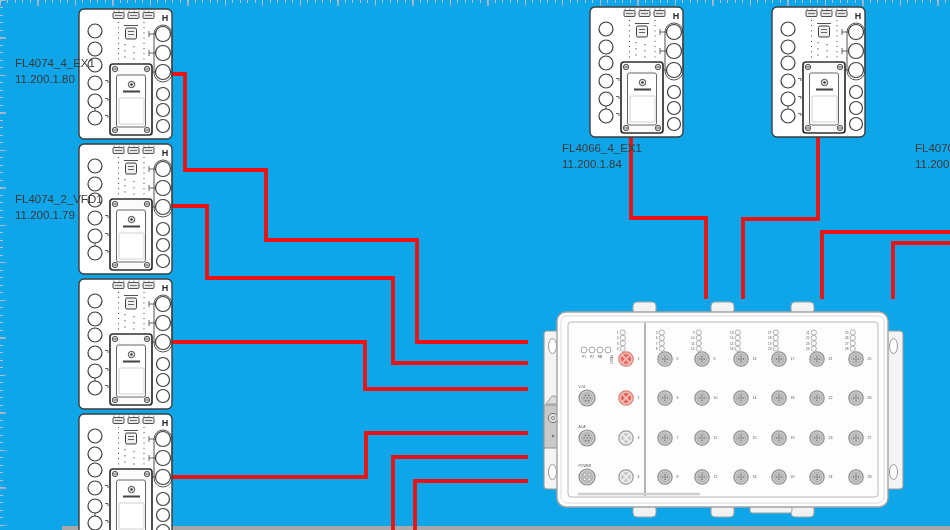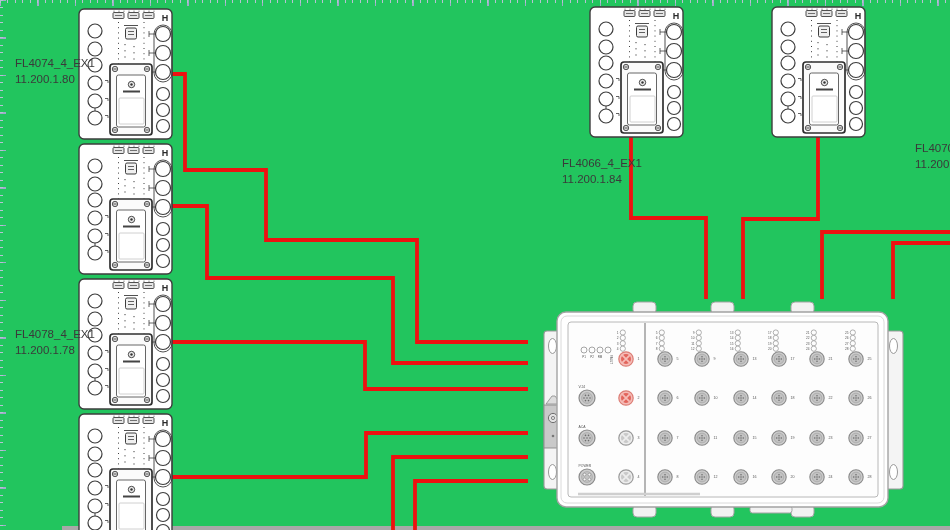--- a/index.html
+++ b/index.html
@@ -1,17 +1,17 @@
 <!DOCTYPE html>
 <html><head>
 <meta charset="utf-8">
 <style>
   html,body{margin:0;padding:0;}
   body{width:950px;height:530px;overflow:hidden;background:#f6f6f7;}
-  #canvas{position:relative;width:950px;height:530px;background:#22c55e;overflow:hidden;
+  #canvas{position:relative;width:950px;height:530px;background:#0ea5e9;overflow:hidden;
           font-family:"Liberation Sans",sans-serif;}
   
   .ruler-top-s{position:absolute;left:0;top:0;width:100%;height:3px;
     background:repeating-linear-gradient(to right,#b7c1d4 0 1px,transparent 1px 7.5px);}
   .ruler-top-b{position:absolute;left:0;top:0;width:100%;height:6px;
     background:repeating-linear-gradient(to right,#9fadc9 0 1px,transparent 1px 37.5px);}
   .ruler-left-s{position:absolute;left:0;top:0;height:100%;width:3px;
     background:repeating-linear-gradient(to bottom,#b7c1d4 0 1px,transparent 1px 7.5px);}
   .ruler-left-b{position:absolute;left:0;top:0;height:100%;width:6px;
     background:repeating-linear-gradient(to bottom,#9fadc9 0 1px,transparent 1px 37.5px);}
@@ -539,25 +539,25 @@
             <text x="867.5" y="478.4" font-size="3.6" fill="#555555">28</text>
           </g>
         </g>
     </g>
   </svg>
 
   <div class="lbl" style="left:15px;top:56px">
     <span>FL4074_4_EX1</span>
     <span>11.200.1.80</span>
   </div>
-  <div class="lbl" style="left:15px;top:327px">
-    <span>FL4078_4_EX1</span>
-    <span>11.200.1.78</span>
+  <div class="lbl" style="left:15px;top:192px">
+    <span>FL4074_2_VFD1</span>
+    <span>11.200.1.79</span>
   </div>
-  <div class="lbl" style="left:562px;top:156px">
+  <div class="lbl" style="left:562px;top:141px">
     <span>FL4066_4_EX1</span>
     <span>11.200.1.84</span>
   </div>
   <div class="lbl" style="left:915px;top:141px">
     <span>FL4070_4</span>
     <span>11.200.1.</span>
   </div>
 </div>
 
 </body></html>

